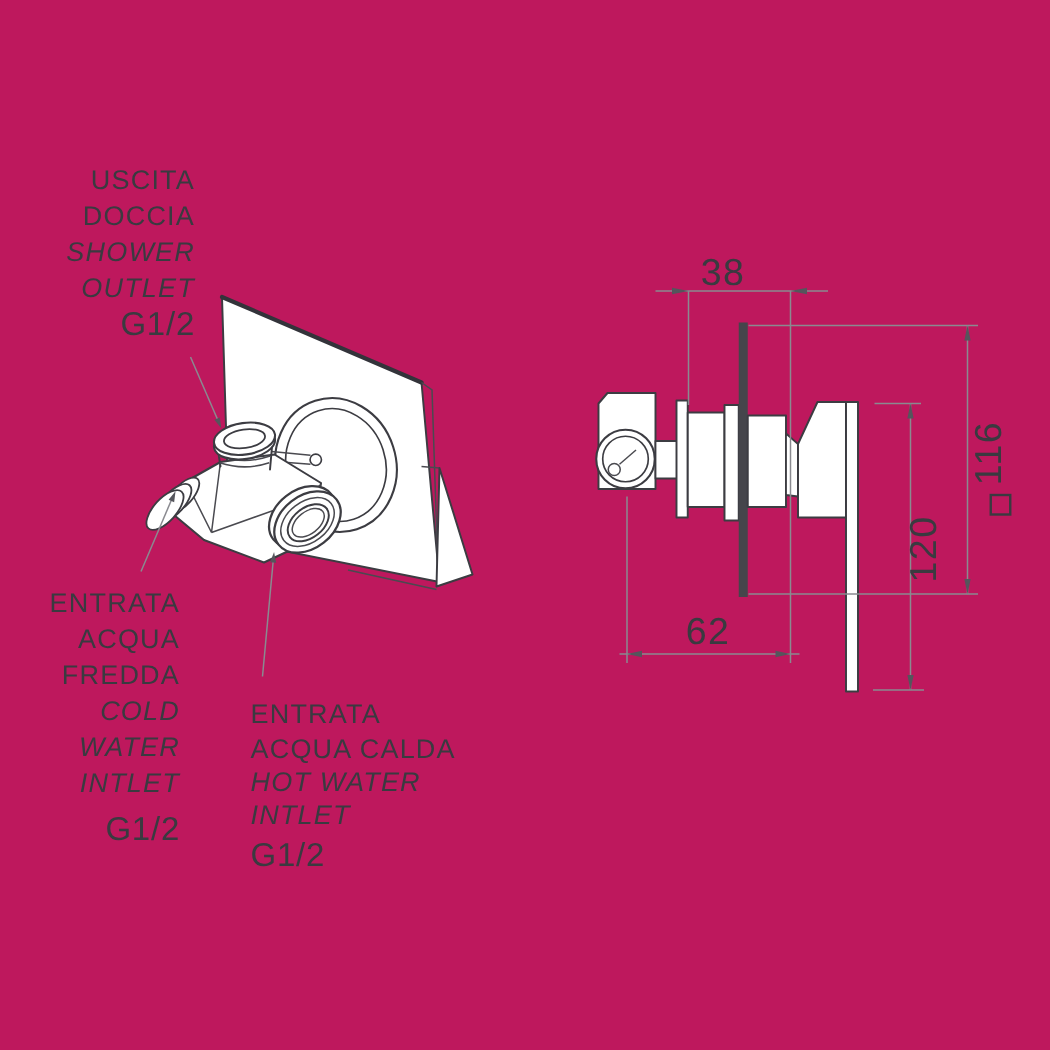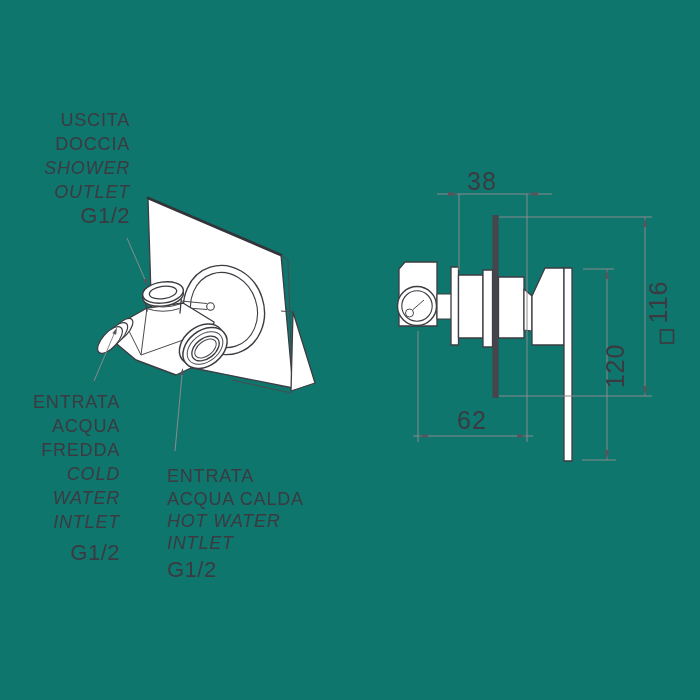--- a/index.html
+++ b/index.html
@@ -1,16 +1,16 @@
 <!DOCTYPE html>
 <html><head>
 <meta charset="utf-8">
 <style>
   html,body{margin:0;padding:0;background:#fff;}
-  #stage{position:relative;width:700px;height:700px;background:#0f766e;overflow:hidden;}
+  #stage{position:relative;width:700px;height:700px;background:#be185d;overflow:hidden;}
   svg{display:block;}
   .obj{stroke:#3c3c42;stroke-width:1.3;fill:none;stroke-linejoin:round;stroke-linecap:round;}
   .objf{stroke:#3c3c42;stroke-width:1.3;fill:#ffffff;stroke-linejoin:round;}
   .thin{stroke:#4a4a50;stroke-width:1;fill:none;}
   .heavy{stroke:#33333a;stroke-width:2.8;fill:none;stroke-linecap:round;}
   .dim{stroke:#8a8a90;stroke-width:1;fill:none;}
   .arr{fill:#55555c;stroke:none;}
   .lbl{font-family:"Liberation Sans",sans-serif;font-size:18px;letter-spacing:0.8px;fill:#3a3a40;}
   .lbl.it{font-style:italic;}
   .lbl.g{font-size:22px;letter-spacing:0.5px;}

